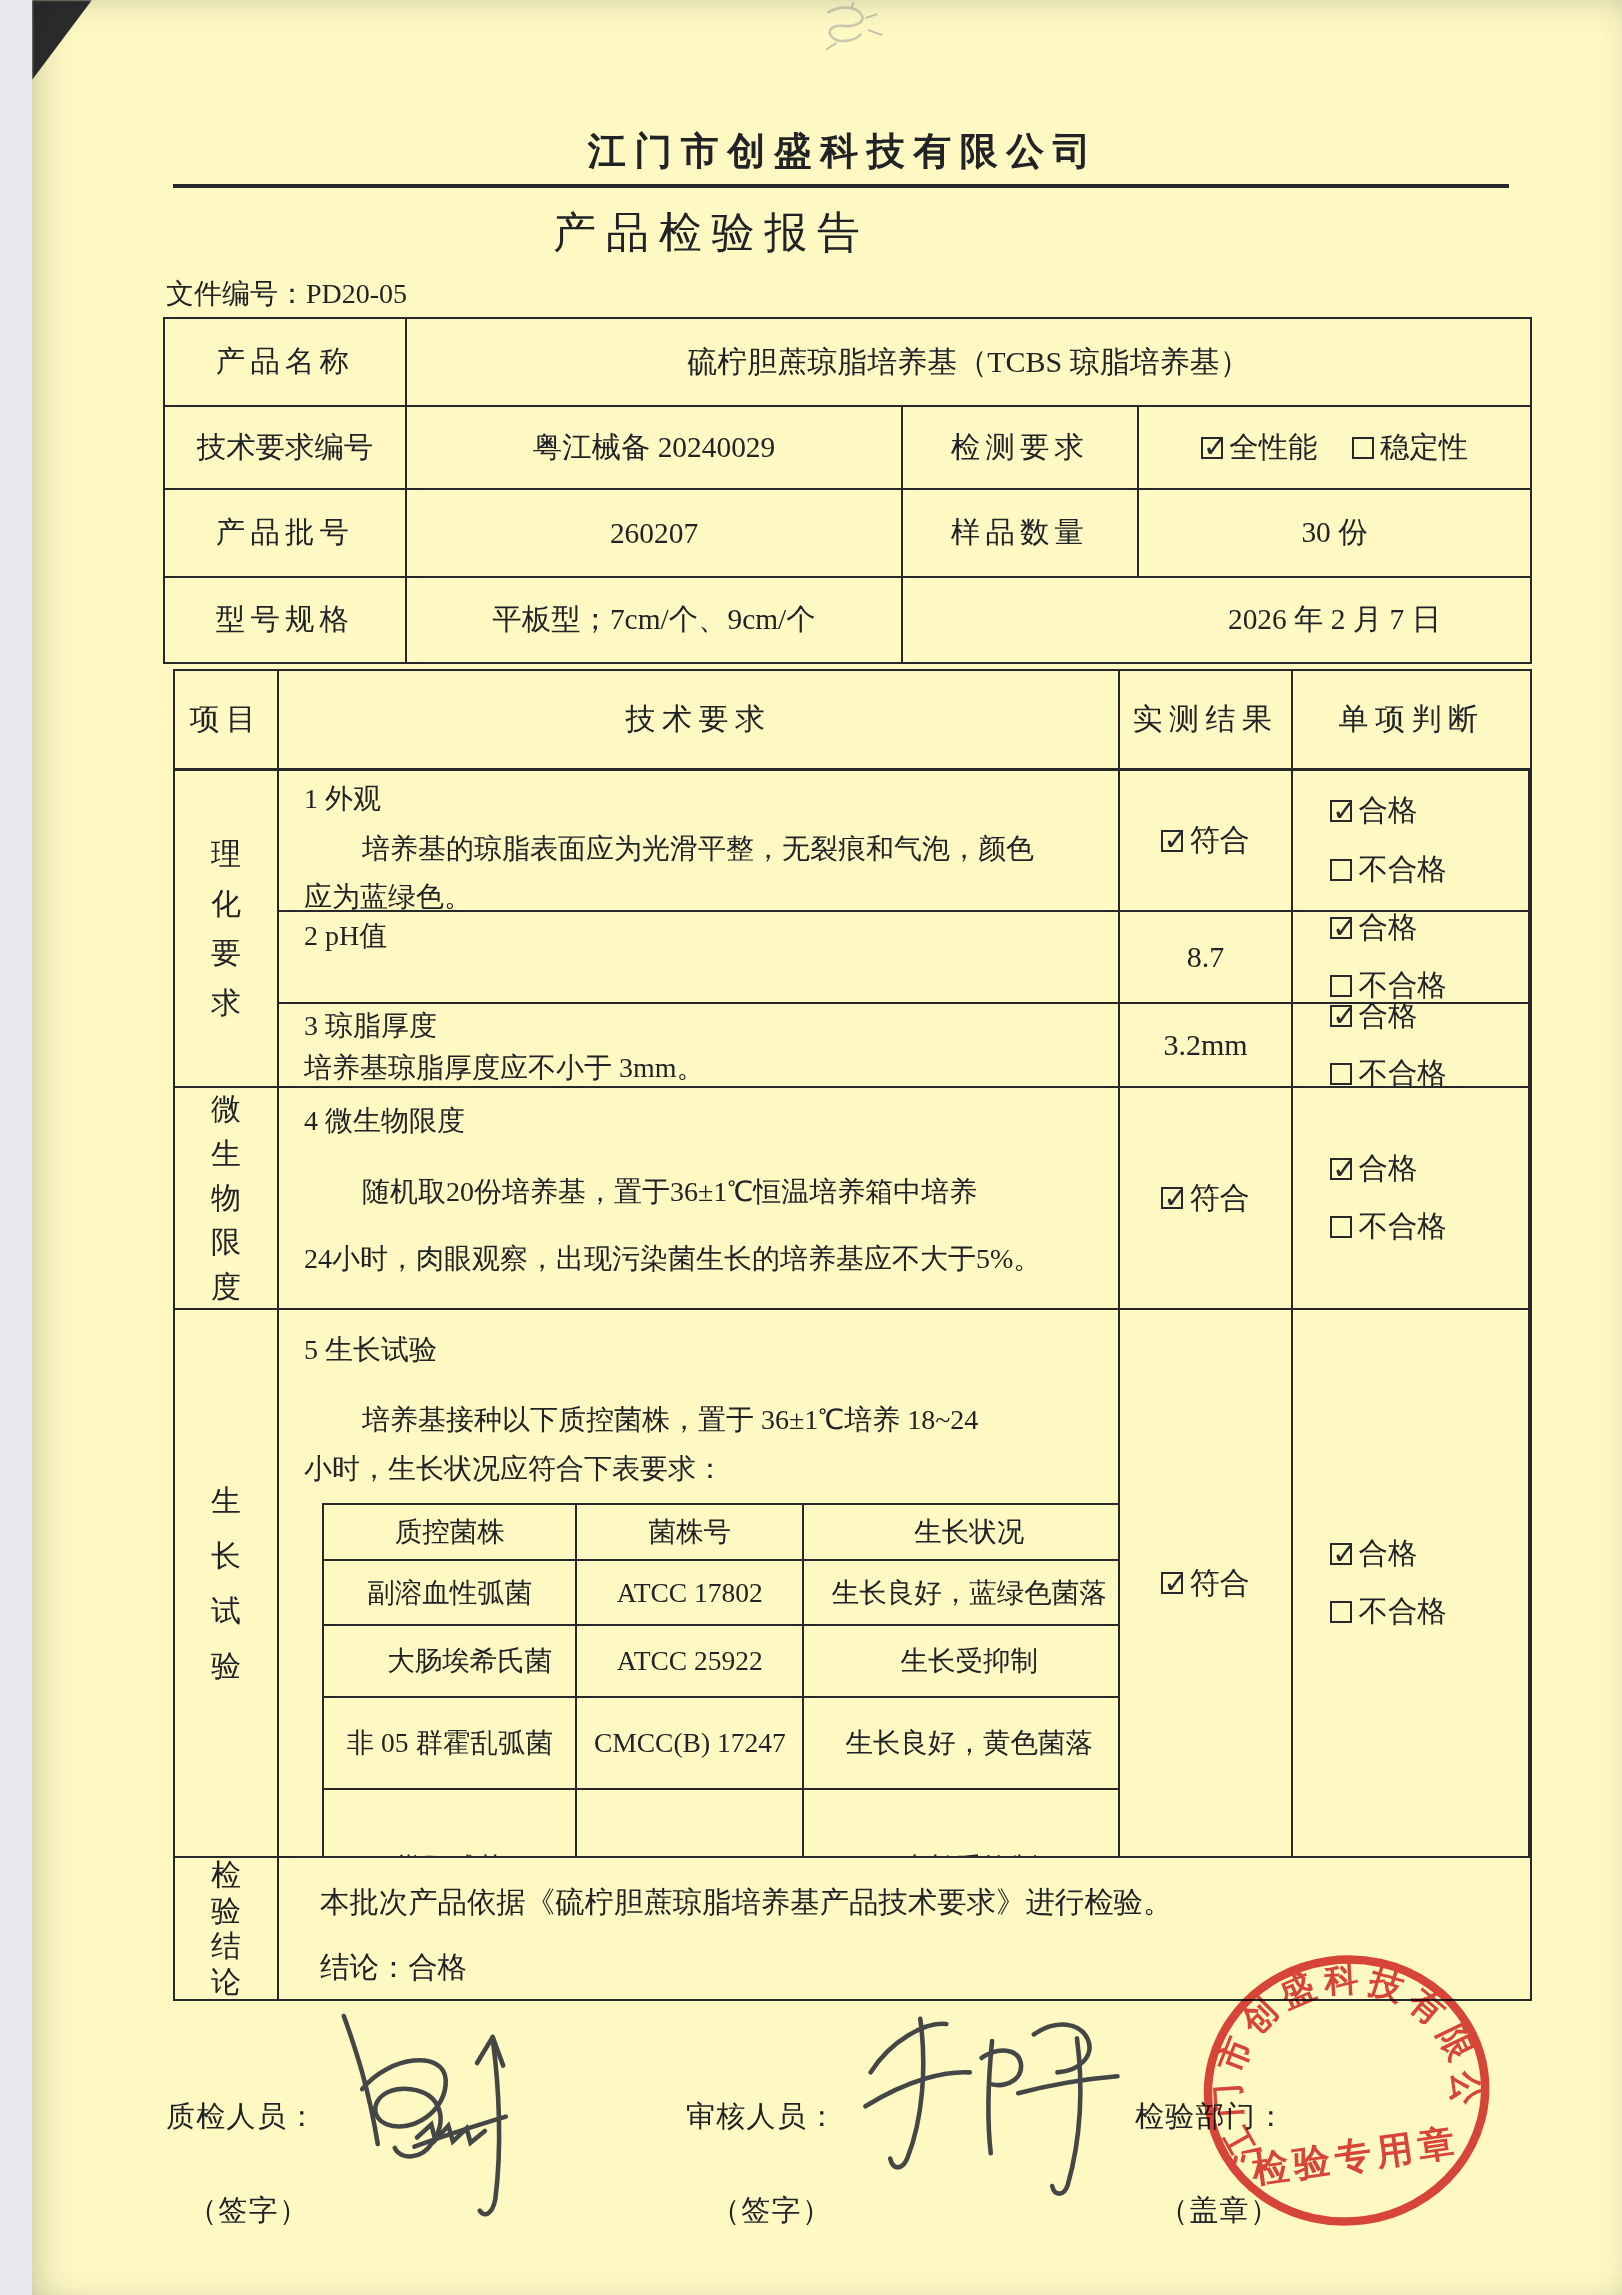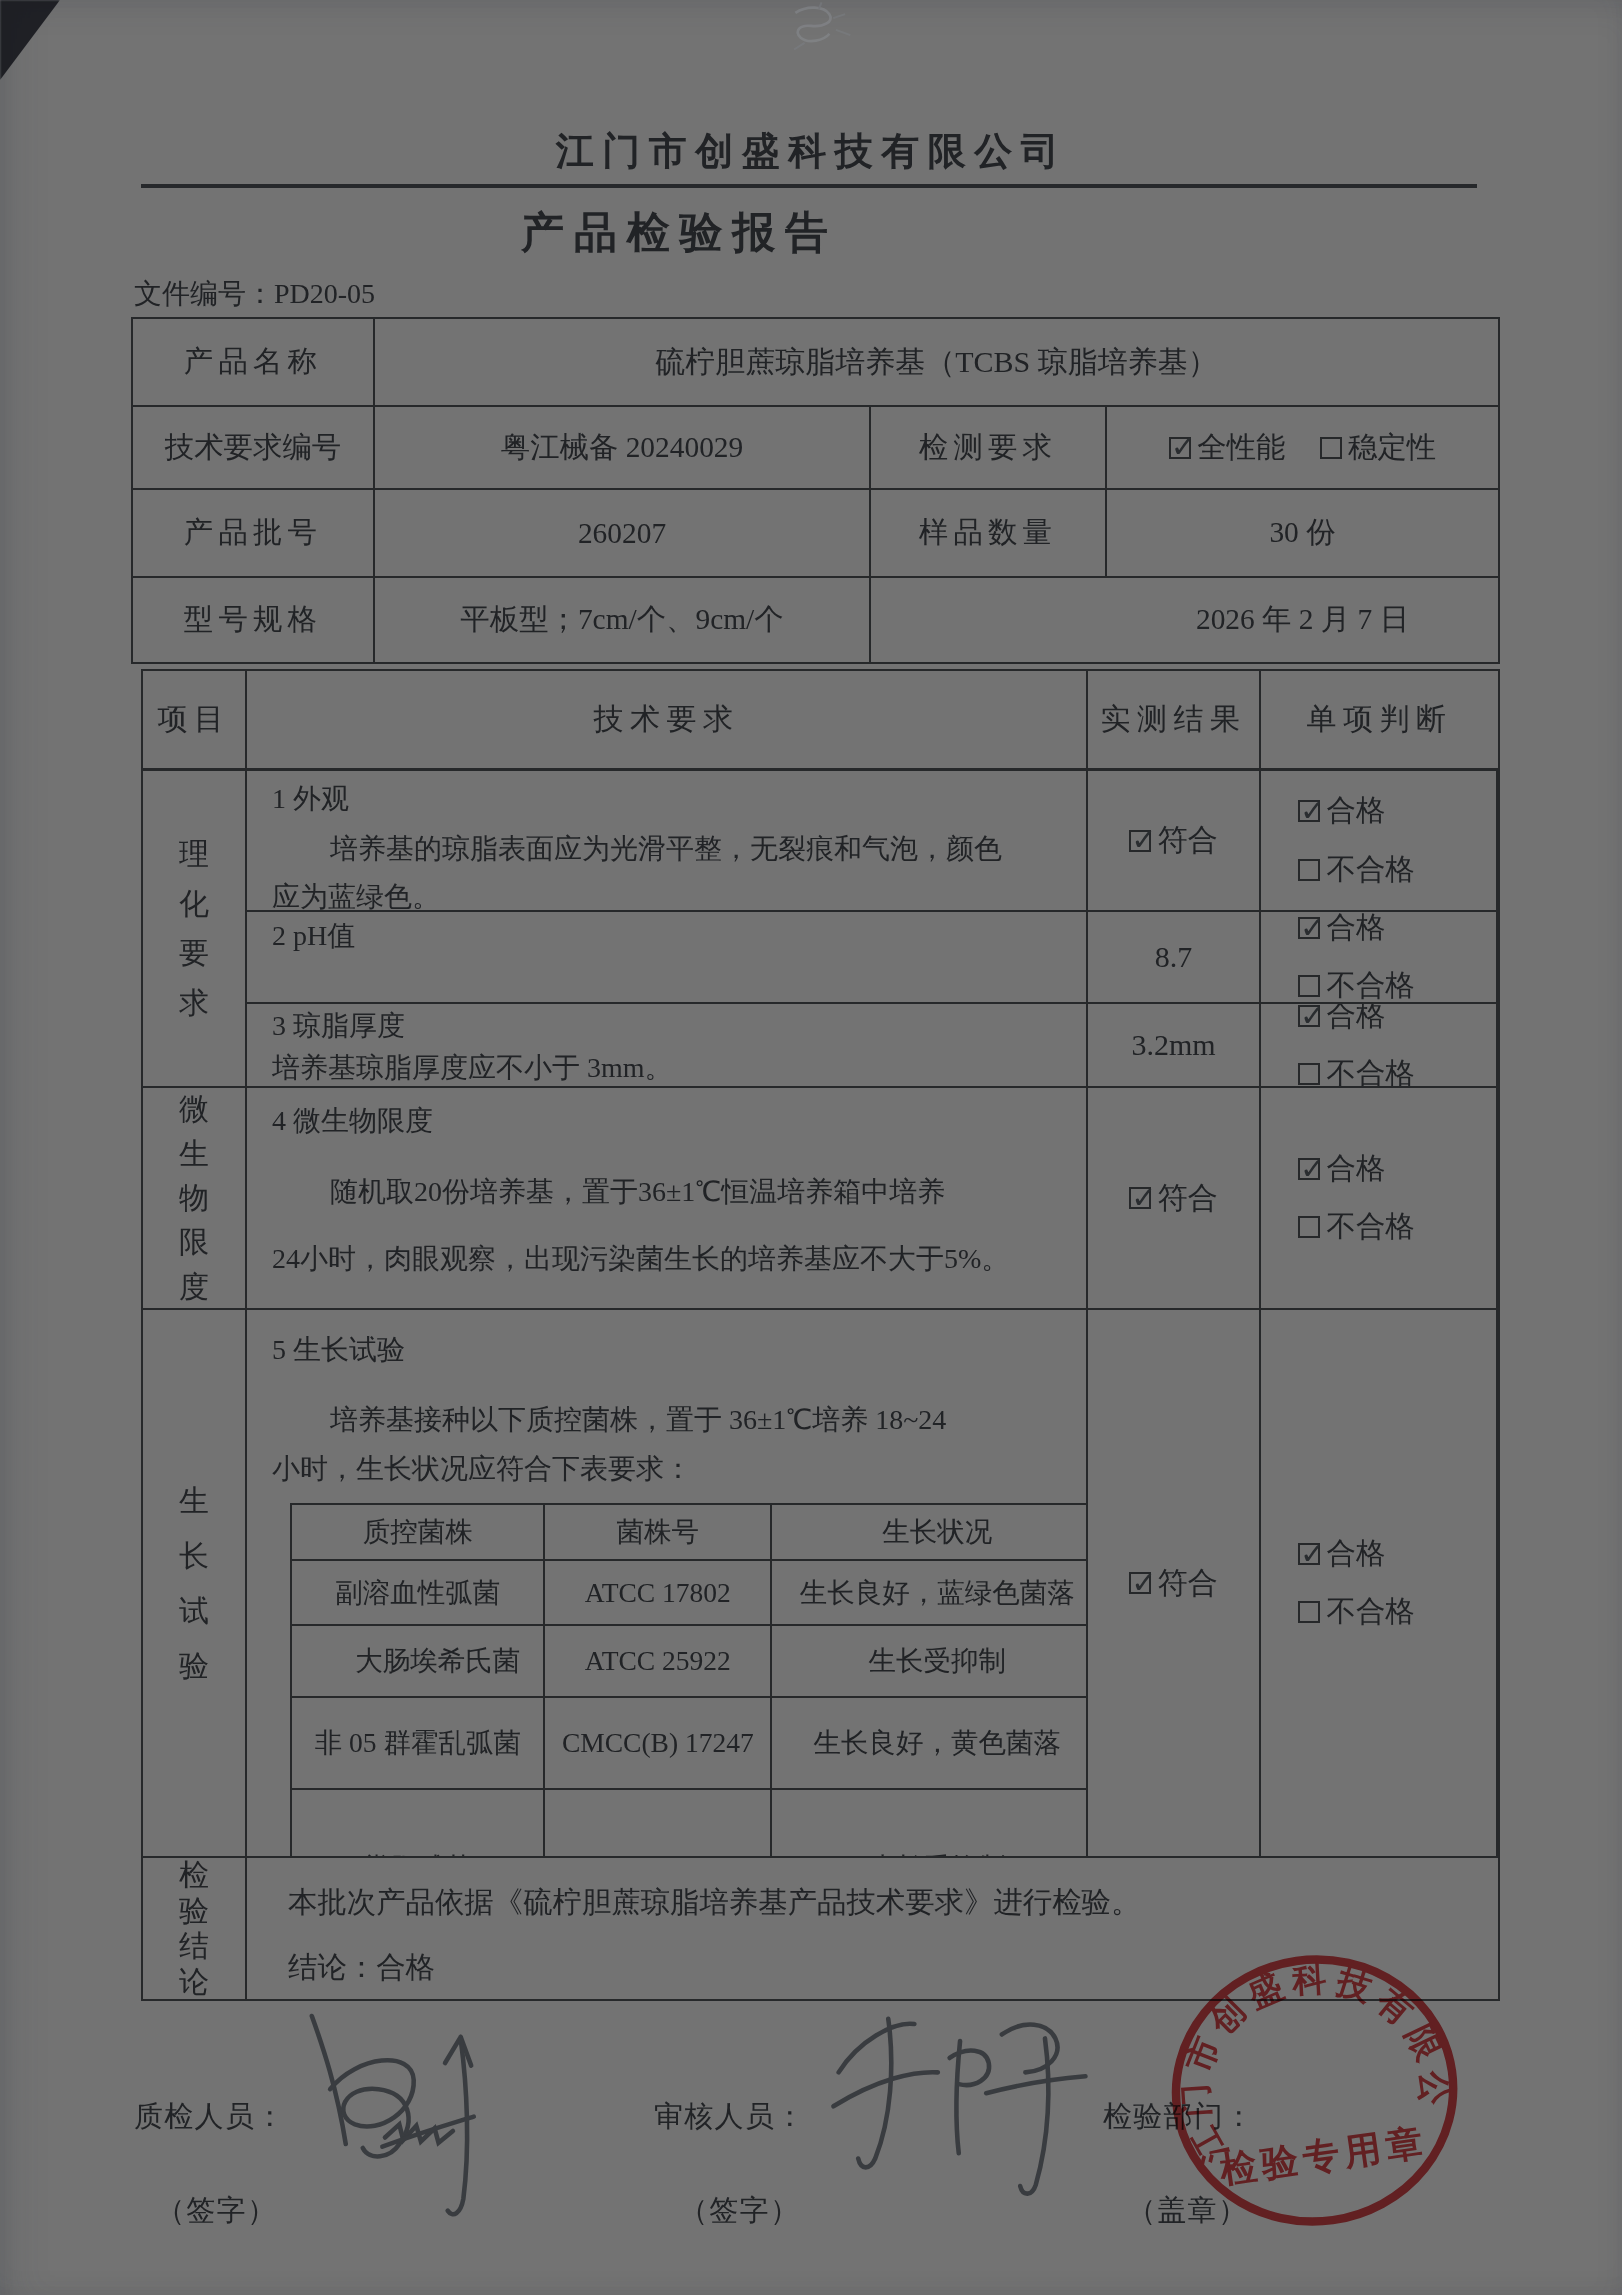--- a/index.html
+++ b/index.html
@@ -1,31 +1,31 @@
 <!DOCTYPE html>
 <html style="font-size:10.5px"><head>
 <meta charset="utf-8">
 <style>
   html,body{margin:0;padding:0;background:#e6e8ec;}
   body{width:1623px;height:2295px;position:relative;overflow:hidden;
        font-family:"Liberation Serif","DejaVu Serif",serif;color:#212326;}
-  .page{position:absolute;inset:0;background:#737373;
+  .page{position:absolute;inset:0;background:#fef9c3;
         box-shadow:inset 30px 0 46px -30px rgba(55,60,72,.28),
                    inset 0 22px 39px -26px rgba(55,60,72,.22),
                    inset -17px 0 39px -29px rgba(55,60,72,.16),
-                   inset 0 -17px 39px -29px rgba(55,60,72,.14);}
+                   inset 0 -17px 39px -29px rgba(55,60,72,.14);margin-left:32px;}
   .corner-tl{position:absolute;left:0;top:0;width:60px;height:80px;
              background:#181a1f;clip-path:polygon(0 0,100% 0,0 100%);
              filter:blur(1px);opacity:.92;}
   .txt{position:absolute;white-space:nowrap;}
   .company{top:126px;left:0;width:1623px;text-align:center;font-size:38px;
            letter-spacing:8.5px;font-weight:600;}
   .rule{position:absolute;left:141px;top:184px;width:1336px;height:3.9px;background:#26282b;}
   .title{top:204px;left:0;width:1359px;text-align:center;font-size:43px;
-         letter-spacing:9.8px;font-weight:700;}
+         letter-spacing:9.8px;font-weight:400;}
   .docno{top:275px;left:134px;font-size:28px;}
 
   .tbl{position:absolute;display:grid;border:2.6px solid #26282a;box-sizing:border-box;background:transparent;}
   .c{border-right:2px solid #26282a;border-bottom:2px solid #26282a;box-sizing:border-box;
      display:flex;align-items:center;justify-content:center;font-size:29.4px;overflow:hidden;}
   .c.no-r{border-right:none;}
   .c.no-b{border-bottom:none;}
   .c.thick-b{border-bottom-width:3.9px;}
   .lab{letter-spacing:5.2px;}
 

